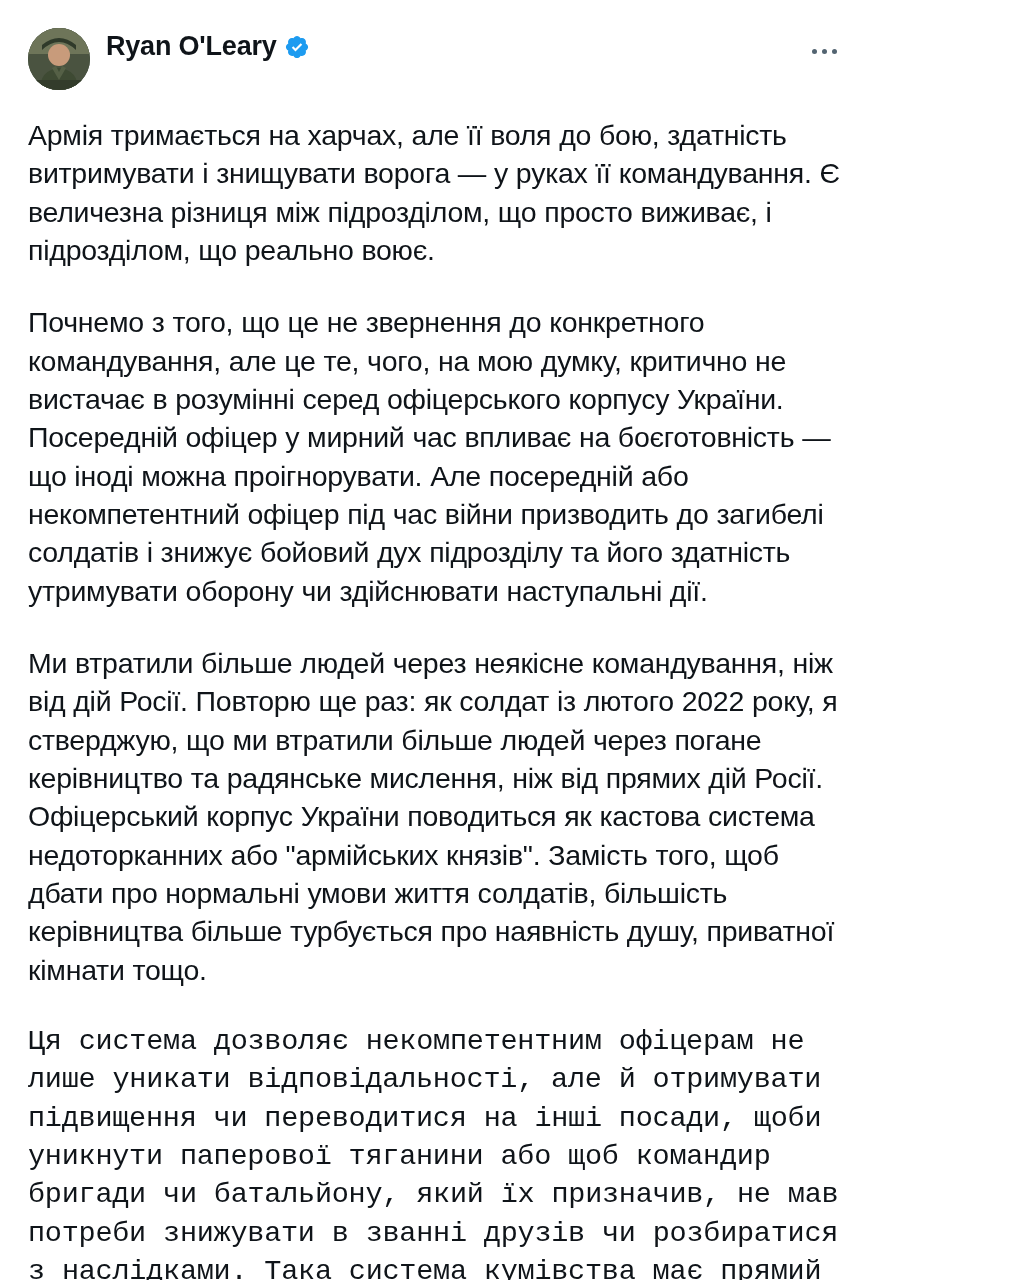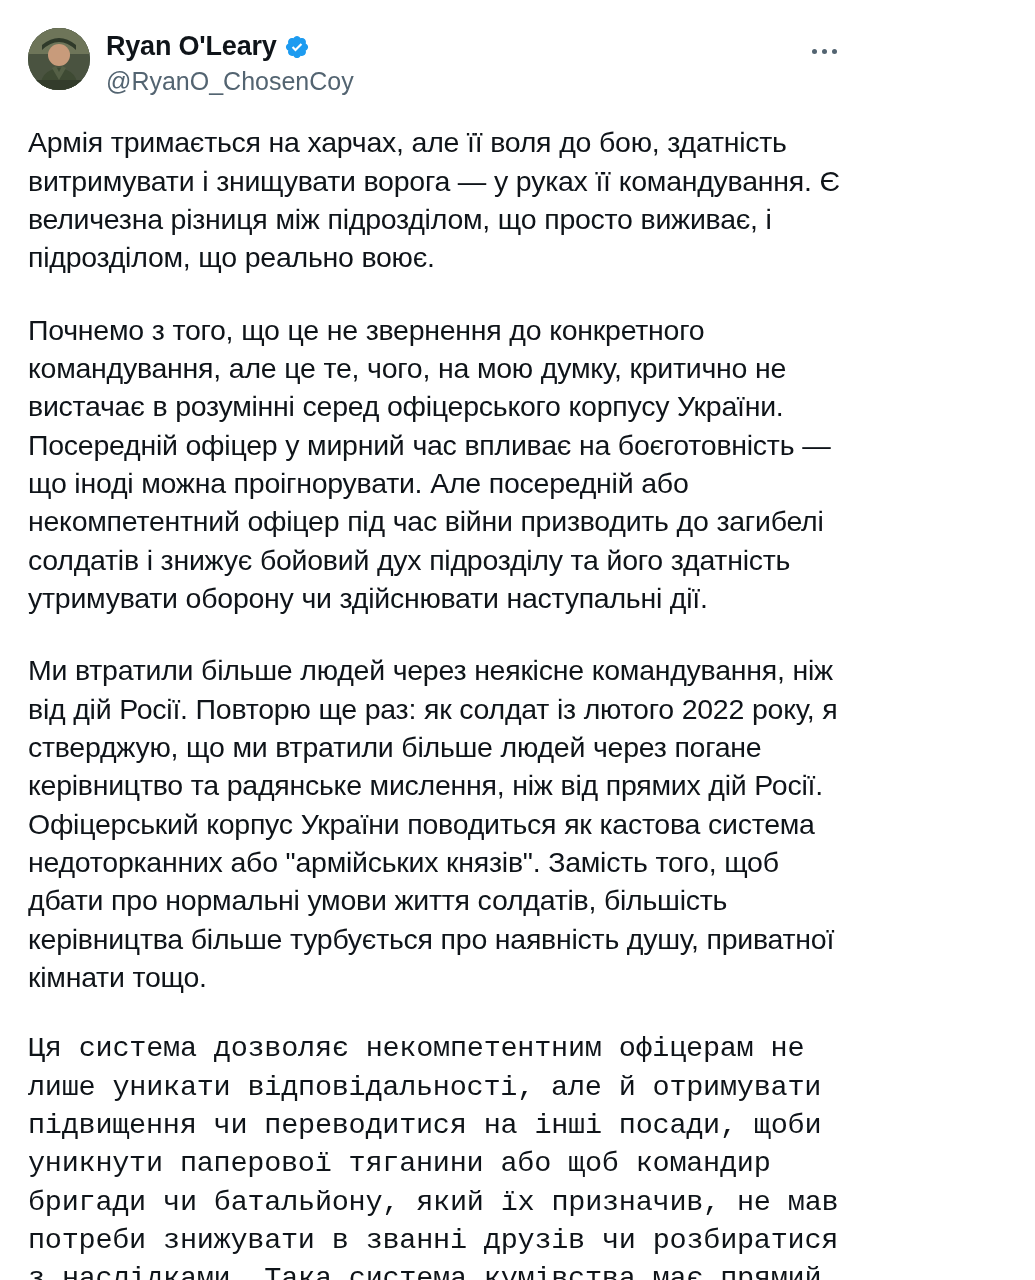--- a/index.html
+++ b/index.html
@@ -125,21 +125,20 @@
     <div class="identity">
       <div class="name-row">
         <span class="display-name">Ryan O'Leary</span>
         <span class="verified-badge">
           <svg viewBox="0 0 24 24">
             <path fill="#1d9bf0" d="M22.25 12c0-1.43-.88-2.67-2.19-3.34.46-1.39.2-2.9-.81-3.91s-2.52-1.27-3.91-.81C14.67 2.63 13.43 1.75 12 1.75s-2.67.88-3.34 2.19c-1.39-.46-2.9-.2-3.91.81s-1.27 2.52-.81 3.91C2.63 9.33 1.75 10.57 1.75 12s.88 2.67 2.19 3.34c-.46 1.39-.2 2.9.81 3.91s2.52 1.27 3.91.81c.67 1.31 1.91 2.19 3.34 2.19s2.67-.88 3.34-2.19c1.39.46 2.9.2 3.91-.81s1.27-2.52.81-3.91c1.31-.67 2.19-1.91 2.19-3.34z"></path>
             <path fill="#ffffff" d="M10.6 16.2l-3.4-3.4 1.4-1.4 2 2 4.8-4.8 1.4 1.4-6.2 6.2z"></path>
           </svg>
         </span>
       </div>
-      <div class="handle">@RyanO_ChosenCoy</div>
     </div>
 
     <div class="more-button">
       <span class="dot"></span>
       <span class="dot"></span>
       <span class="dot"></span>
     </div>
 
   </div>
 

